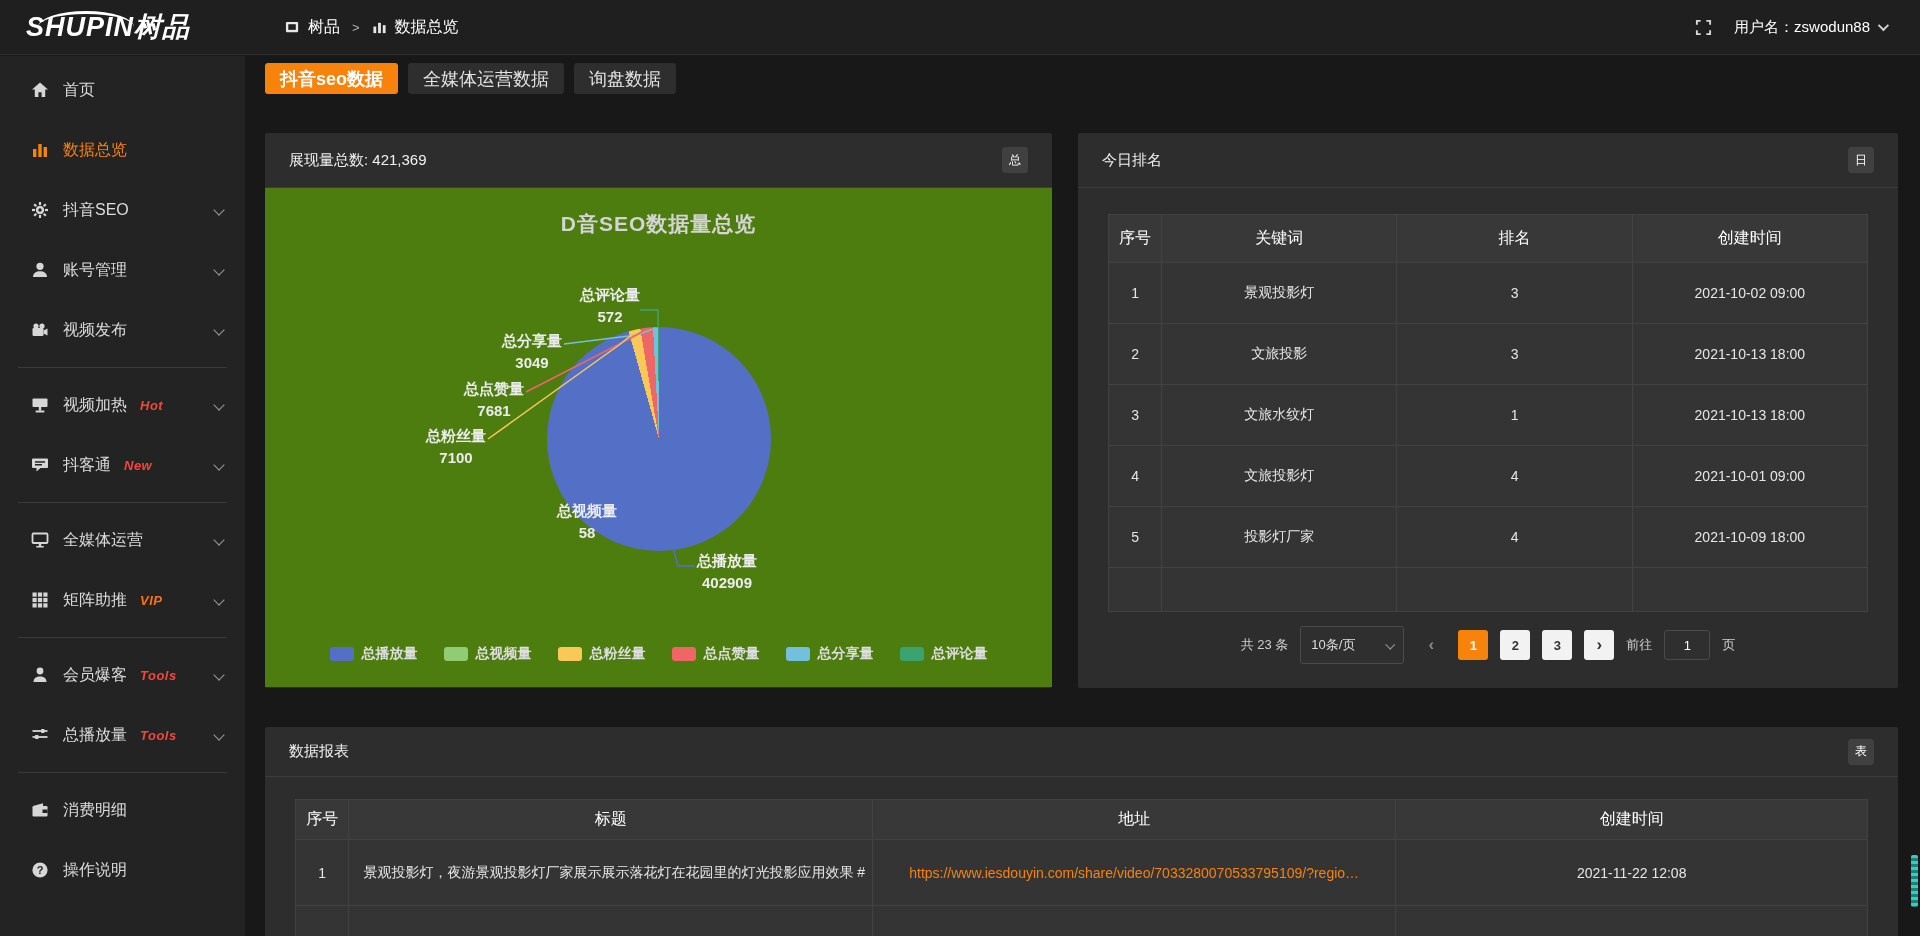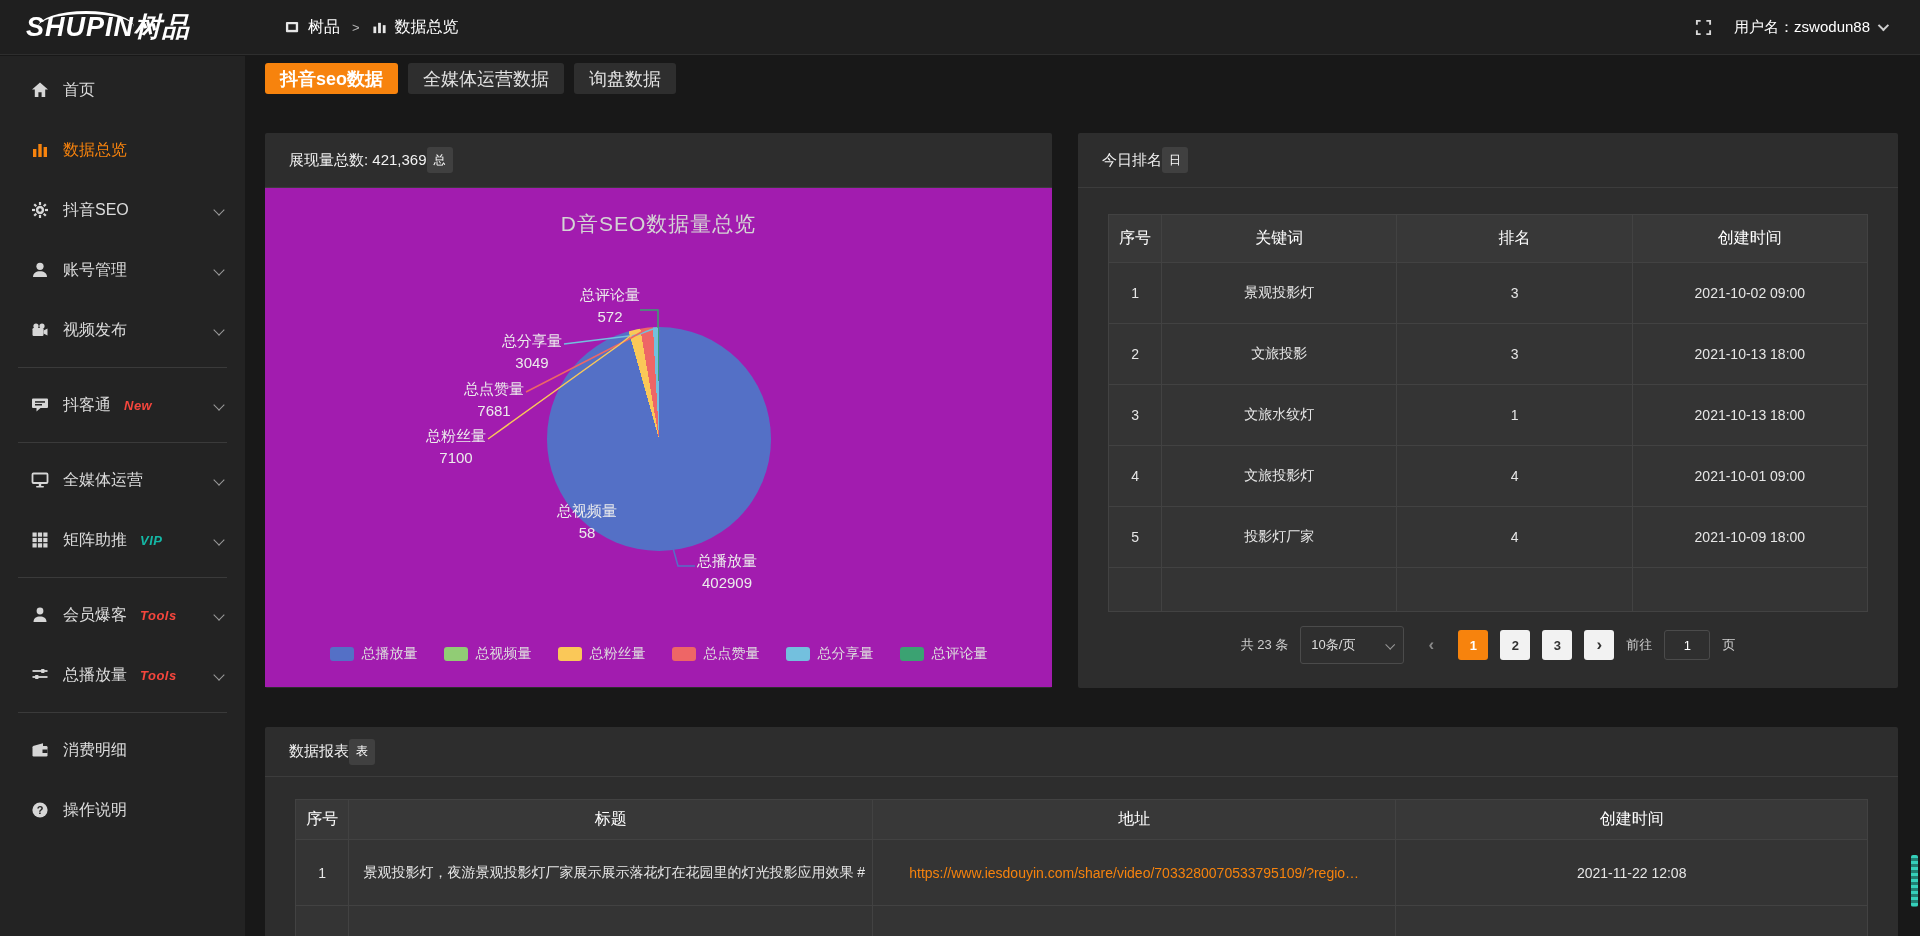--- a/index.html
+++ b/index.html
@@ -31,26 +31,26 @@
   .side-badge { margin-left:13px; font-style:italic; font-weight:bold; font-size:13px; letter-spacing:.5px; }
   .side-chev { margin-left:auto; width:8px; height:8px; border-right:1.6px solid #9a9a9a; border-bottom:1.6px solid #9a9a9a; transform:rotate(45deg); flex:none; }
   .side-divider { height:1px; background:#3a3a3a; margin:7px 18px; }
   
   .content { position:absolute; left:245px; top:56px; right:0; bottom:0; padding:7px 22px 0 20px; }
   .tabs { display:flex; gap:10px; }
   .tab { height:31px; padding:0 15px; display:flex; align-items:center; background:#2e2e2e; color:#e3e3e3; font-size:18px; border-radius:3px; cursor:pointer; }
   .tab.active { background:#f7830d; color:#fff; font-weight:bold; }
   .row-panels { display:flex; gap:26px; margin-top:39px; }
   .panel { background:#2d2d2d; border-radius:2px; }
-  .panel-header { height:55px; display:flex; align-items:center; justify-content:flex-start; padding:0 24px; border-bottom:1px solid #3c3c3c; font-size:15px; color:#f2f2f2; }
+  .panel-header { height:55px; display:flex; align-items:center; justify-content:space-between; padding:0 24px; border-bottom:1px solid #3c3c3c; font-size:15px; color:#f2f2f2; }
   .corner-badge { width:26px; height:26px; background:#404040; border-radius:3px; display:flex; align-items:center; justify-content:center; font-size:12px; color:#fff; cursor:pointer; }
   .left-panel { width:787px; height:555px; flex:none; }
   .right-panel { flex:1; height:555px; }
   
-  .chart-area { position:relative; height:499px; background:#a21caf; overflow:hidden; }
+  .chart-area { position:relative; height:499px; background:#4d7c0f; overflow:hidden;font-weight:bold; }
   .chart-title { position:absolute; top:22px; left:0; right:0; text-align:center; font-size:21px; color:#d4d4d4; letter-spacing:1px; }
   .pie { position:absolute; left:282px; top:139px; width:224px; height:224px; border-radius:50%; }
   .lines-svg { position:absolute; inset:0; pointer-events:none; }
   .lines-svg polyline { fill:none; stroke-width:1.5; }
   .pie-label { position:absolute; font-size:15px; color:#ececec; text-align:center; line-height:22px; }
   .pl-comment { right:412px; top:96px; }
   .pl-share   { right:490px; top:142px; }
   .pl-like    { right:528px; top:190px; }
   .pl-fans    { right:566px; top:237px; }
   .pl-video   { right:435px; top:312px; }
@@ -188,20 +188,32 @@
           <path d="M12.5 9.5 L16.5 7.5 V14.5 L12.5 12.5 Z" fill="#d6d6d6"></path>
         </svg>
       </span>
     <span>视频发布</span>
     <span class="side-chev"></span>
   </div>
   <div class="side-divider"></div>
   <div class="side-item">
     <span class="icn">
         <svg width="18" height="18" viewBox="0 0 18 18">
+          <rect x="1.5" y="2.5" width="15" height="8.5" rx="1" fill="#d6d6d6"></rect>
+          <rect x="7.8" y="11" width="2.4" height="3.6" fill="#d6d6d6"></rect>
+          <rect x="4.5" y="14.6" width="9" height="1.8" rx="0.9" fill="#d6d6d6"></rect>
+        </svg>
+      </span>
+    <span>视频加热</span>
+    <span class="side-badge" style="color: rgb(245, 70, 61);">Hot</span>
+    <span class="side-chev"></span>
+  </div>
+  <div class="side-item">
+    <span class="icn">
+        <svg width="18" height="18" viewBox="0 0 18 18">
           <path d="M2 2.5 h14 a1 1 0 0 1 1 1 V11 a1 1 0 0 1-1 1 H9.5 L5.5 15.5 V12 H2 a1 1 0 0 1-1-1 V3.5 a1 1 0 0 1 1-1 Z" fill="#d6d6d6"></path>
           <rect x="4" y="5.2" width="10" height="1.5" fill="#232323"></rect>
           <rect x="4" y="8" width="7" height="1.5" fill="#232323"></rect>
         </svg>
       </span>
     <span>抖客通</span>
     <span class="side-badge" style="color: rgb(245, 70, 61);">New</span>
     <span class="side-chev"></span>
   </div>
   <div class="side-divider"></div>
@@ -226,21 +238,21 @@
             <rect x="1.5" y="6.9" width="4.2" height="4.2"></rect>
             <rect x="6.9" y="6.9" width="4.2" height="4.2"></rect>
             <rect x="12.3" y="6.9" width="4.2" height="4.2"></rect>
             <rect x="1.5" y="12.3" width="4.2" height="4.2"></rect>
             <rect x="6.9" y="12.3" width="4.2" height="4.2"></rect>
             <rect x="12.3" y="12.3" width="4.2" height="4.2"></rect>
           </g>
         </svg>
       </span>
     <span>矩阵助推</span>
-    <span class="side-badge" style="color: #14b8a6;">VIP</span>
+    <span class="side-badge" style="color: #f97316;">VIP</span>
     <span class="side-chev"></span>
   </div>
   <div class="side-divider"></div>
   <div class="side-item">
     <span class="icn">
         <svg width="18" height="18" viewBox="0 0 18 18">
           <circle cx="9" cy="5" r="3.4" fill="#d6d6d6"></circle>
           <path d="M2.5 16 c0-3.8 2.9-5.5 6.5-5.5 s6.5 1.7 6.5 5.5 z" fill="#d6d6d6"></path>
         </svg>
       </span>

